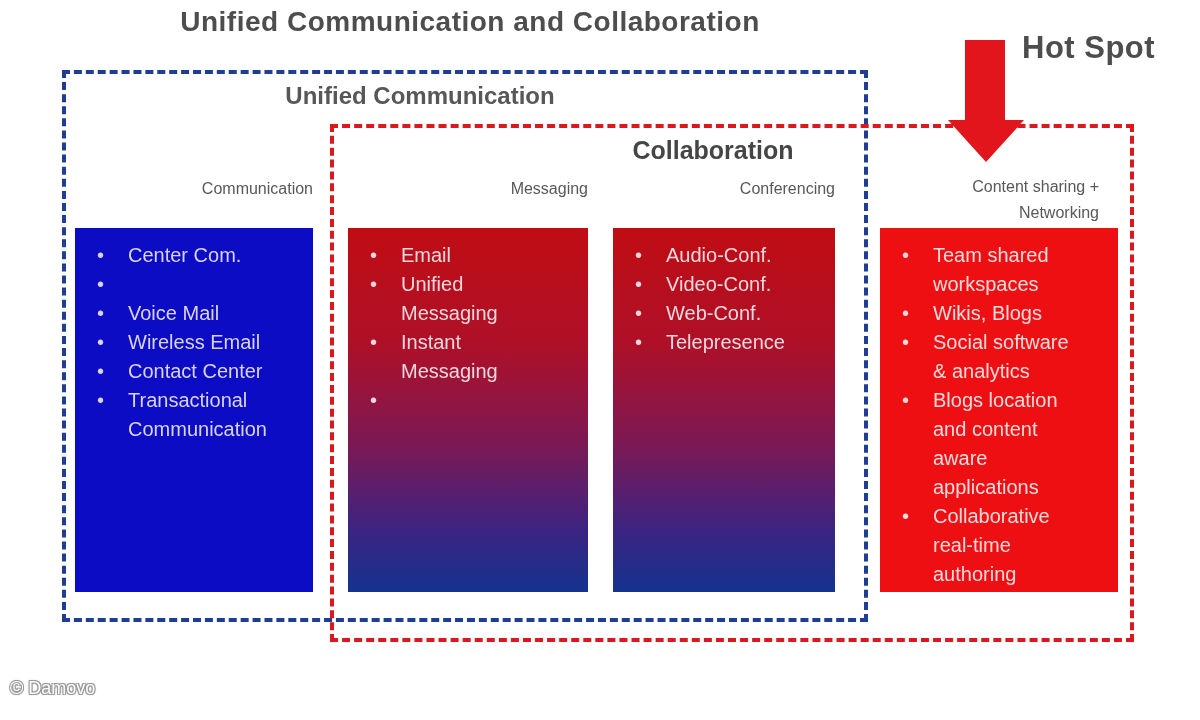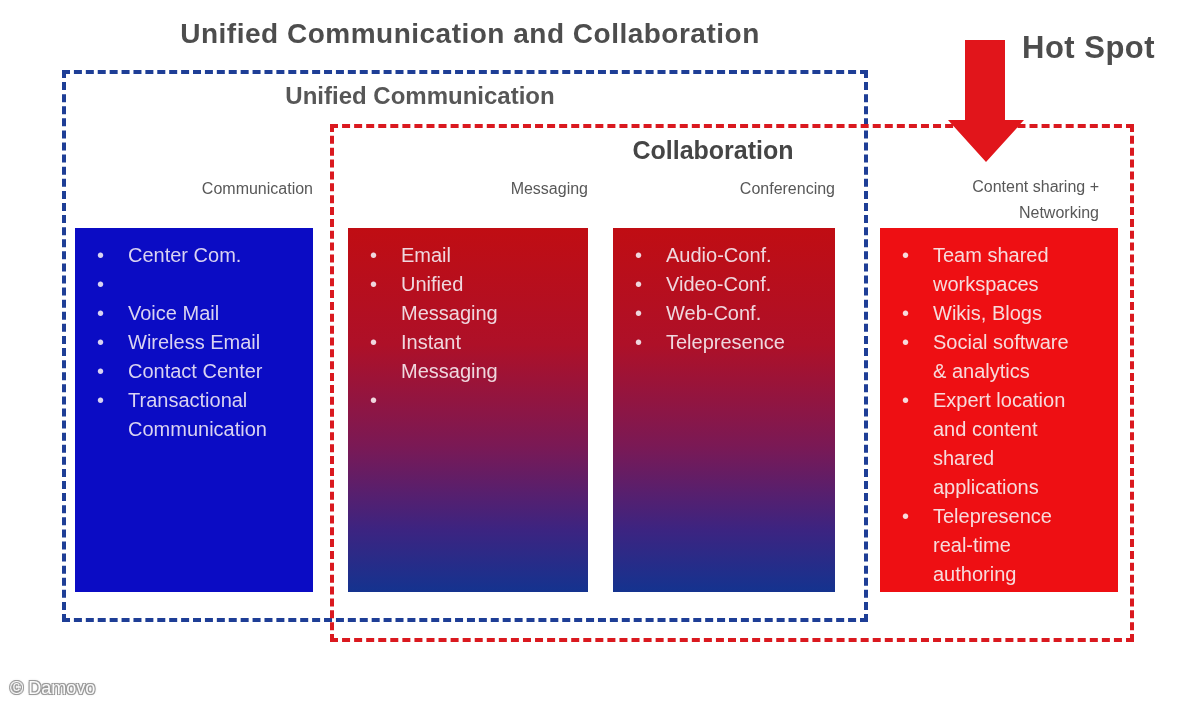--- a/index.html
+++ b/index.html
@@ -1,20 +1,20 @@
 <!DOCTYPE html>
 <html><head>
 <meta charset="utf-8">
 <style>
   html,body{margin:0;padding:0;background:#ffffff;}
   body{width:1200px;height:720px;font-family:"Liberation Sans",sans-serif;}
   #canvas{position:relative;width:1200px;height:720px;background:#ffffff;overflow:hidden;}
   .abs{position:absolute;}
 
-  #title{left:150px;top:18px;width:640px;text-align:center;
+  #title{left:150px;top:6px;width:640px;text-align:center;
          font-size:28px;font-weight:bold;color:#4d4d4d;letter-spacing:.5px;}
 
   #uc-box{left:62px;top:70px;width:798px;height:544px;border:4px dashed #1e3e96;}
   #uc-label{left:270px;top:82px;width:300px;text-align:center;
             font-size:24px;font-weight:bold;color:#575757;}
 
   #collab-box{left:330px;top:124px;width:796px;height:510px;border:4px dashed #da191f;}
   #collab-label{left:613px;top:136px;width:200px;text-align:center;
                 font-size:25px;font-weight:bold;color:#454545;}
 
@@ -141,25 +141,25 @@
       <li>
           <span class="bullet">•</span>
           <span class="txt">Wikis, Blogs</span>
         </li>
       <li>
           <span class="bullet">•</span>
           <span class="txt">Social software &amp; analytics</span>
         </li>
       <li>
           <span class="bullet">•</span>
-          <span class="txt">Expert location and content shared applications</span>
+          <span class="txt">Blogs location and content aware applications</span>
         </li>
       <li>
           <span class="bullet">•</span>
-          <span class="txt">Telepresence real-time authoring</span>
+          <span class="txt">Collaborative real-time authoring</span>
         </li>
     </ul>
   </div>
 
   <svg id="hotspot-arrow" class="abs" viewBox="0 0 76 124">
     <polygon points="17,0 57,0 57,80 76,80 38,122 0,80 17,80" fill="#e1151b"></polygon>
   </svg>
   <div id="hotspot-label" class="abs">Hot Spot</div>
 
   <div id="copyright" class="abs">© Damovo</div>

